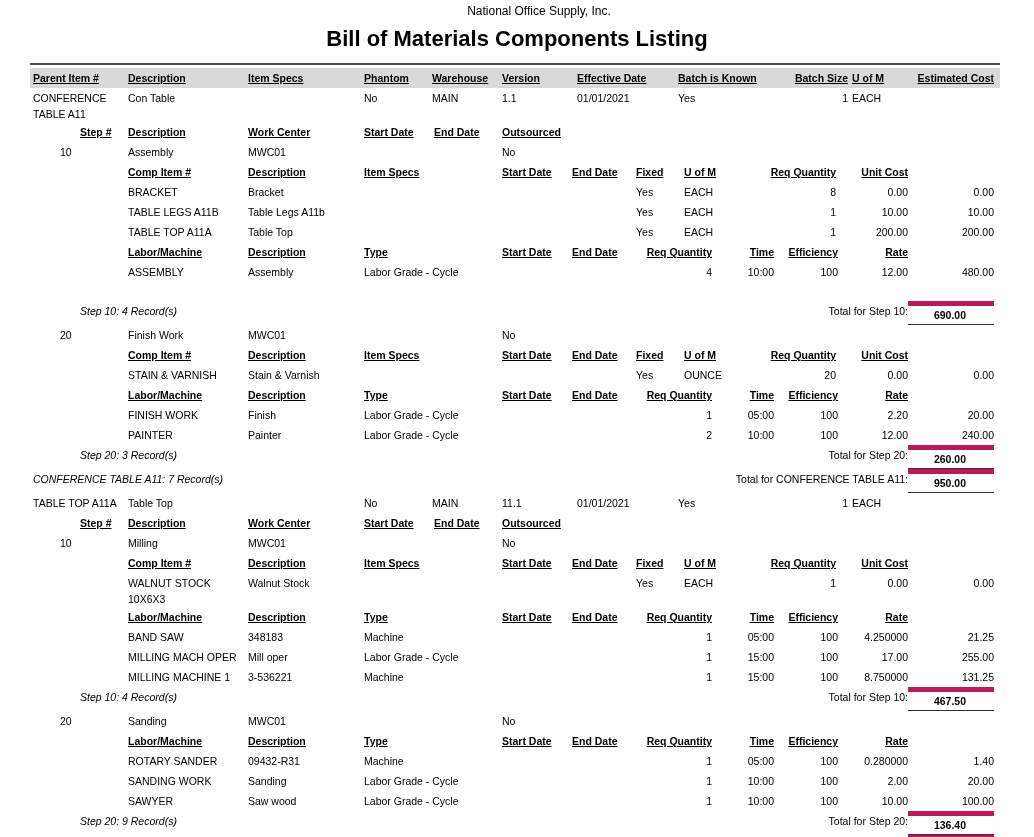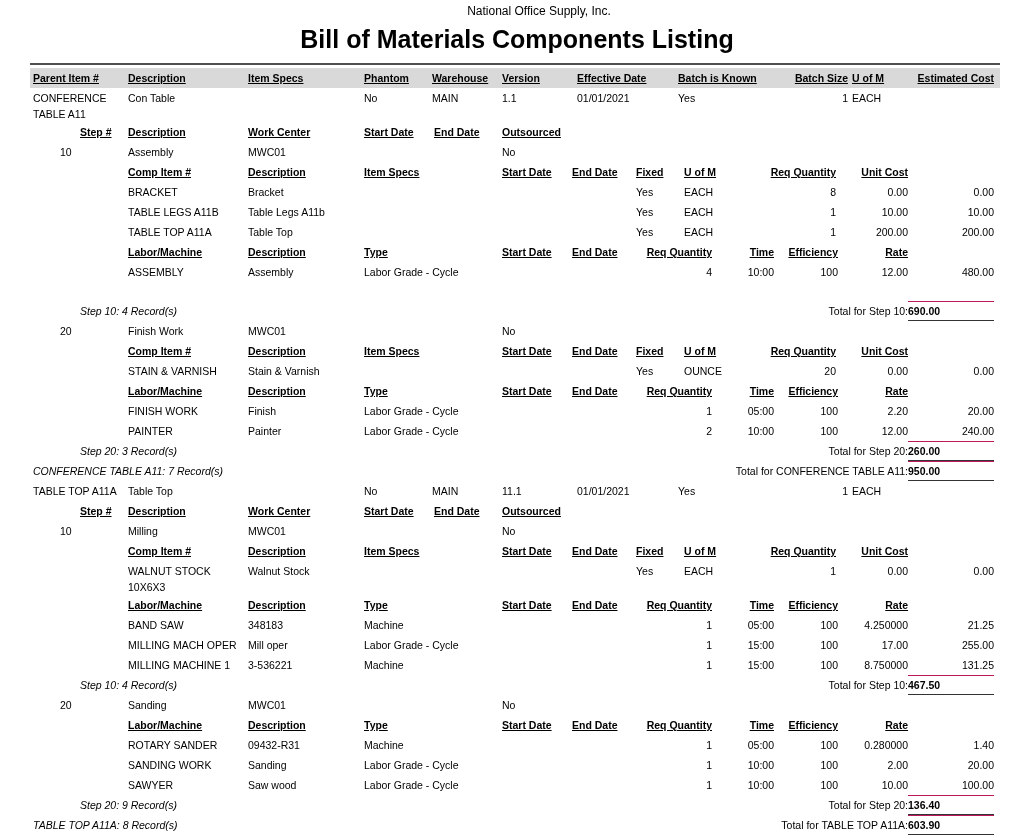--- a/index.html
+++ b/index.html
@@ -3,21 +3,21 @@
 <meta charset="utf-8">
 <style>
   html,body{margin:0;padding:0;}
   body{
     width:1034px;height:837px;background:#ffffff;overflow:hidden;
     font-family:"Liberation Sans","DejaVu Sans",sans-serif;
     font-size:10.5px;color:#000;
   }
   .page{width:1034px;height:837px;position:relative;}
   .company{padding-top:4px;text-align:center;font-size:12px;line-height:15px;padding-left:44px;}
-  .title{margin:6px 0 10px 0;text-align:center;font-size:25px;line-height:28px;font-weight:700;}
+  .title{margin:6px 0 10px 0;text-align:center;font-size:22px;line-height:28px;font-weight:700;}
   .report{margin:0 34px 0 30px;width:970px;}
   .rule-top{border-top:2px solid var(--rule,#4f4f4f);margin-bottom:3px;}
   .row{display:grid;min-height:20px;align-content:start;}
   .row.spacer{min-height:19px;}
   .cell{line-height:16px;padding-top:2px;overflow-wrap:break-word;}
   .row.hdr .cell{font-weight:bold;text-decoration:underline;}
   .row.main_header{background:var(--band,#d9d9d9);}
   
   .g-main {grid-template-columns:3px 95px 120px 116px 68px 70px 75px 101px 92px 78px 60px 86px 6px;}
   .g-step {grid-template-columns:30px 68px 120px 116px 70px 68px auto;}
@@ -28,21 +28,21 @@
   
   .g-main  > :nth-child(10), .g-main > :nth-child(12){text-align:right;}
   .g-main  > :nth-child(11){padding-left:4px;}
   .g-comp  > :nth-child(9), .g-comp > :nth-child(10), .g-comp > :nth-child(11){text-align:right;}
   .g-labor > :nth-child(7), .g-labor > :nth-child(8), .g-labor > :nth-child(9),
   .g-labor > :nth-child(10), .g-labor > :nth-child(11){text-align:right;}
   .t-step_header > :nth-child(2){padding-left:20px;}
   
   .lbl{font-style:italic;}
   .cap{font-weight:normal;text-align:right;}
-  .amt{font-weight:bold;text-align:left;border-top:1px solid #be185d;border-bottom:1px solid #333;padding:1px 2px 1px 0;}
+  .amt{font-weight:bold;text-align:center;border-top:5px solid #be185d;border-bottom:1px solid #333;padding:1px 2px 1px 0;}
 </style>
 </head>
 <body>
 
 <div class="page">
   <div class="company">National Office Supply, Inc.</div>
   <div class="title">Bill of Materials Components Listing</div>
   <div class="report">
     <div class="rule-top"></div>
     <div id="rows">

